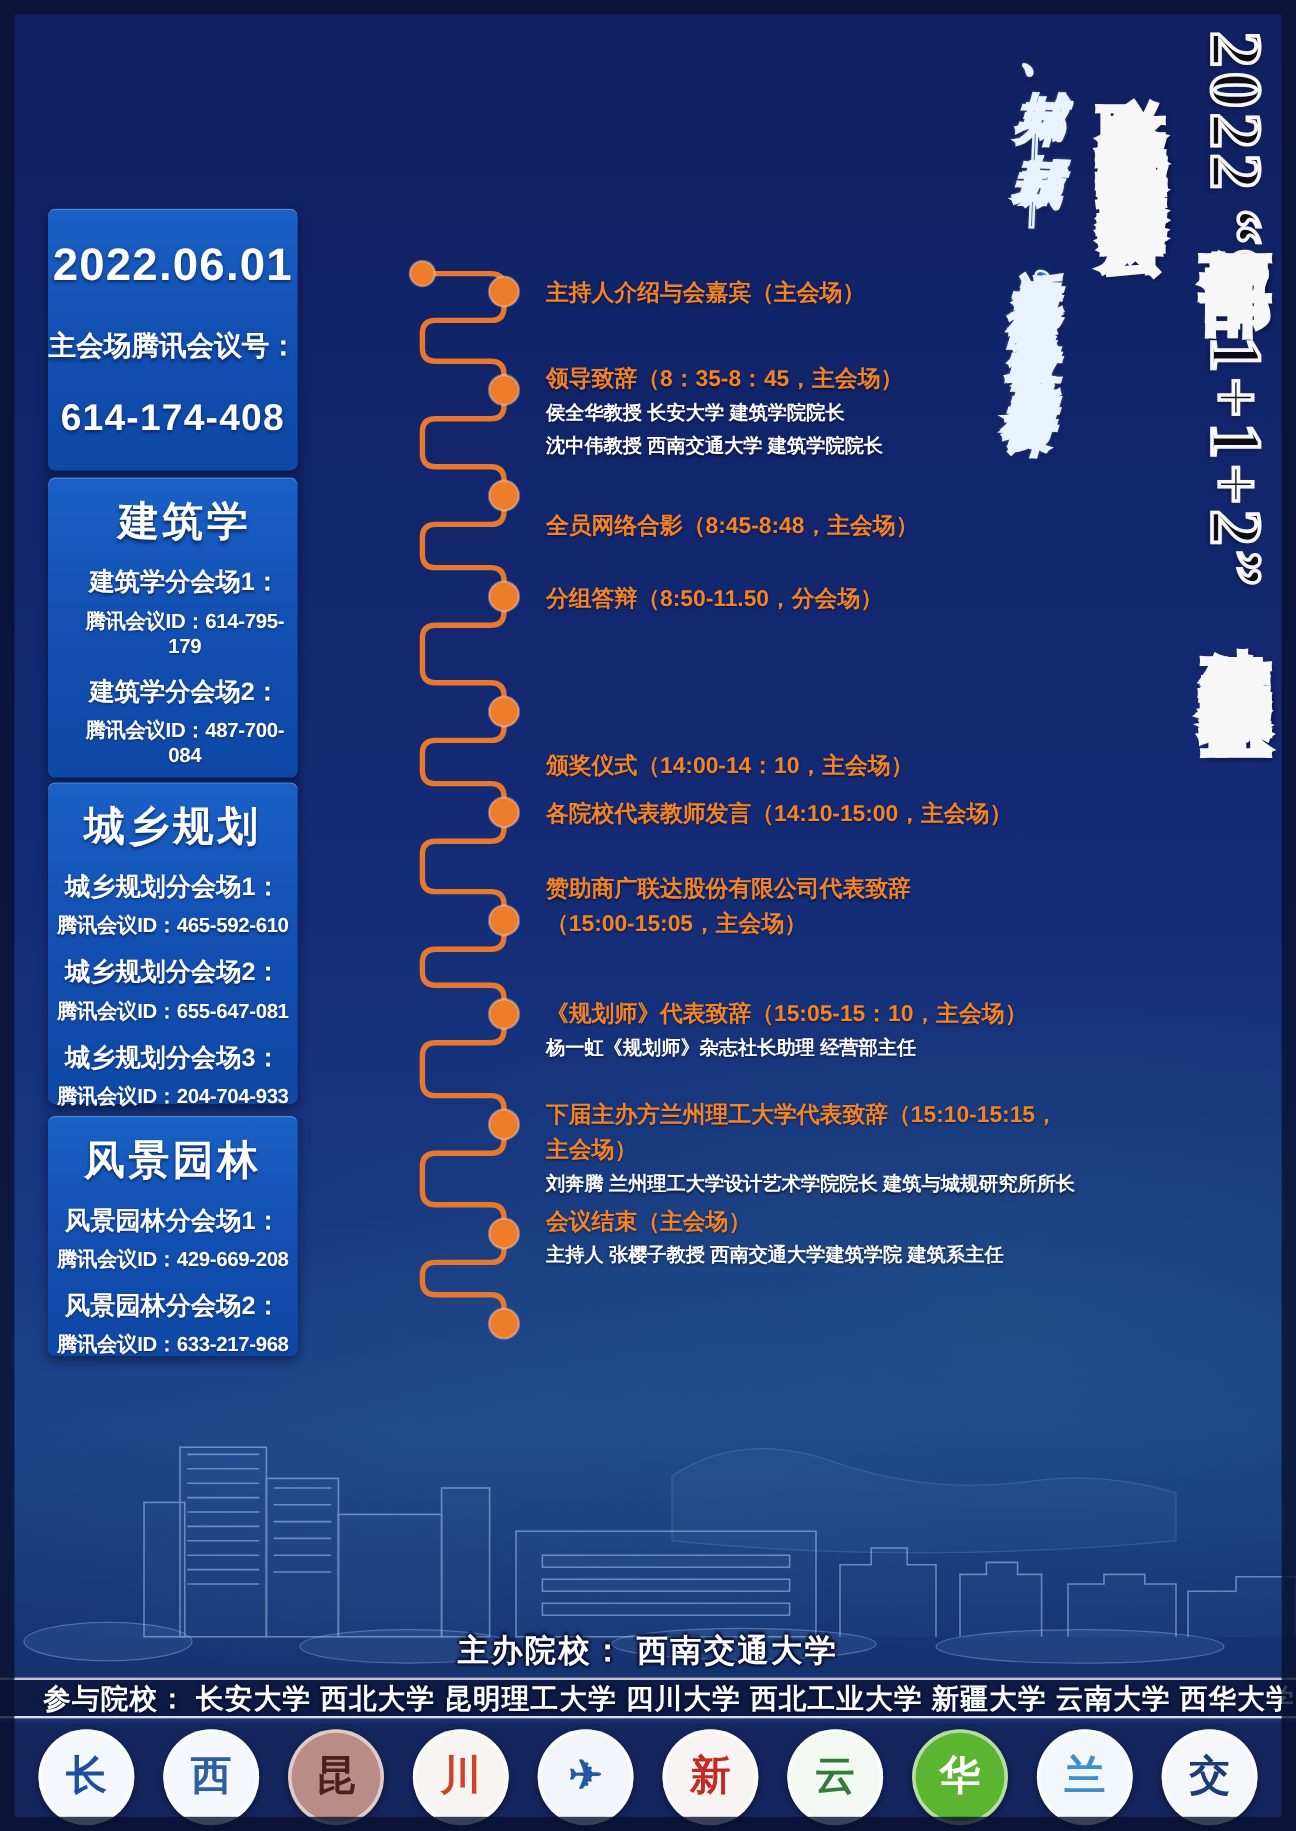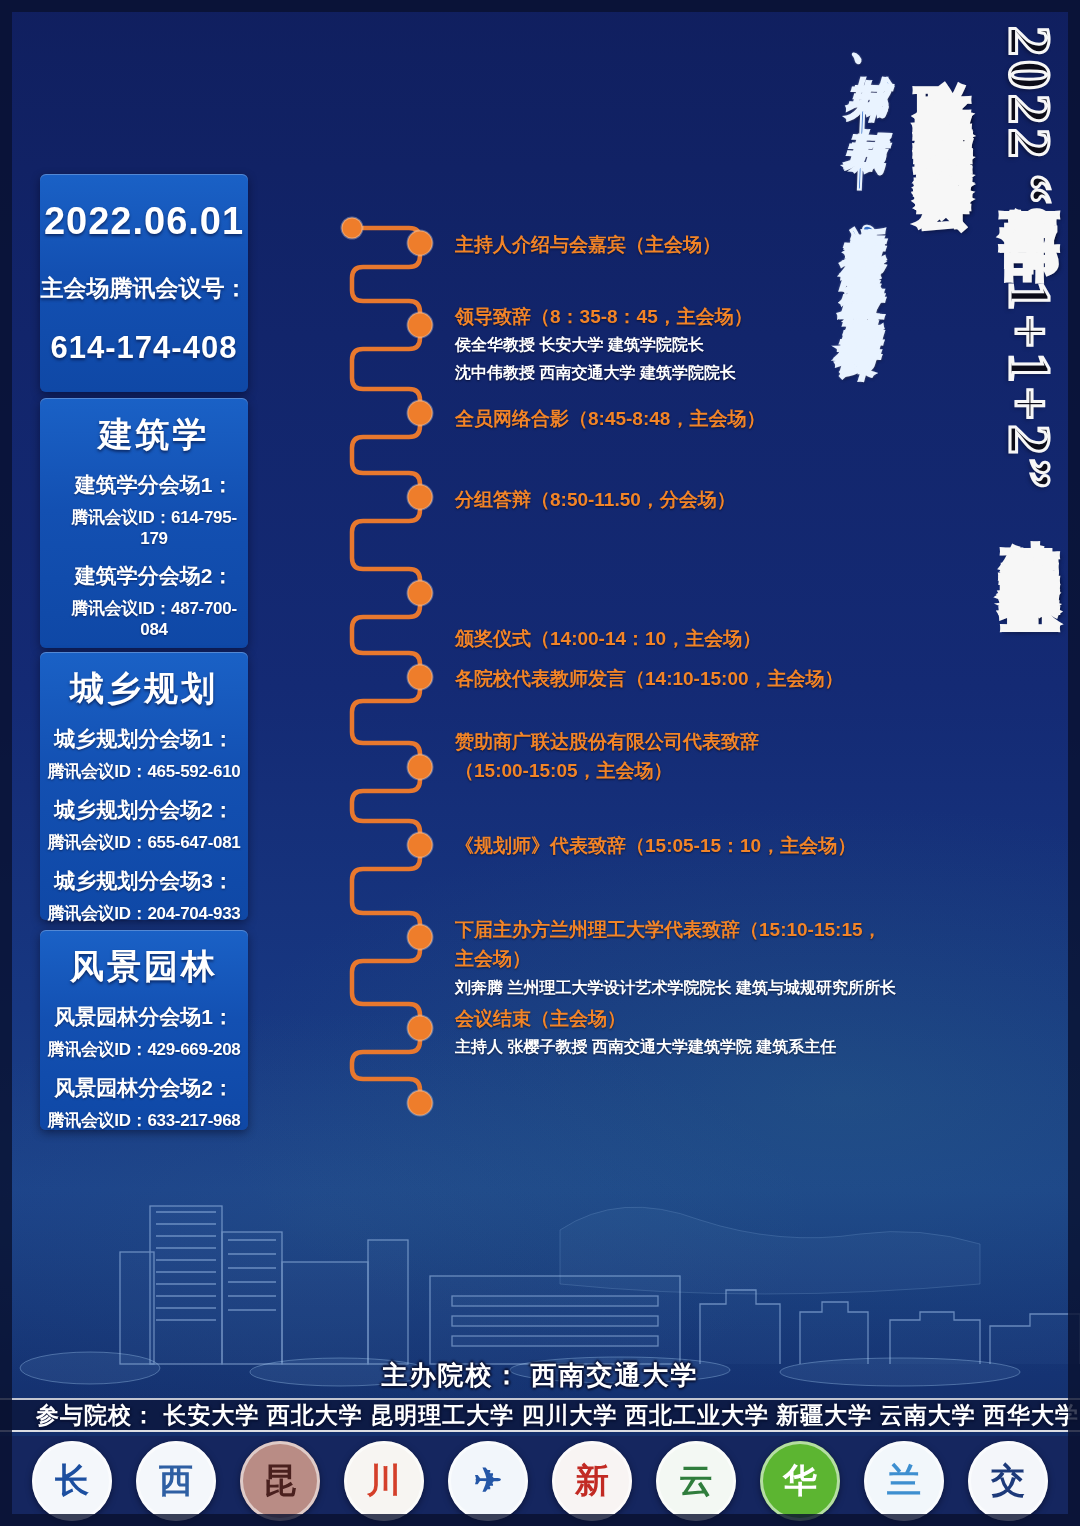--- a/index.html
+++ b/index.html
@@ -167,21 +167,21 @@
           <div>主持人介绍与会嘉宾（主会场）</div>
         </div>
       </div>
       <div class="agenda-item" style="top: 302px;">
         <div class="agenda-title">
           <div>领导致辞（8：35-8：45，主会场）</div>
         </div>
         <div class="agenda-speaker">侯全华教授 长安大学 建筑学院院长</div>
         <div class="agenda-speaker">沈中伟教授 西南交通大学 建筑学院院长</div>
       </div>
-      <div class="agenda-item" style="top: 404px;">
+      <div class="agenda-item" style="top: 424px;">
         <div class="agenda-title">
           <div>全员网络合影（8:45-8:48，主会场）</div>
         </div>
       </div>
       <div class="agenda-item" style="top: 485px;">
         <div class="agenda-title">
           <div>分组答辩（8:50-11.50，分会场）</div>
         </div>
       </div>
       <div class="agenda-item" style="top: 580px; margin-top: 44px;">
@@ -197,20 +197,21 @@
       <div class="agenda-item" style="top: 727px;">
         <div class="agenda-title">
           <div>赞助商广联达股份有限公司代表致辞</div>
           <div>（15:00-15:05，主会场）</div>
         </div>
       </div>
       <div class="agenda-item" style="top: 831px;">
         <div class="agenda-title">
           <div>《规划师》代表致辞（15:05-15：10，主会场）</div>
         </div>
+        <div class="agenda-speaker">杨一虹《规划师》杂志社长助理 经营部主任</div>
       </div>
       <div class="agenda-item" style="top: 915px;">
         <div class="agenda-title">
           <div>下届主办方兰州理工大学代表致辞（15:10-15:15，</div>
           <div>主会场）</div>
         </div>
         <div class="agenda-speaker">刘奔腾 兰州理工大学设计艺术学院院长 建筑与城规研究所所长</div>
       </div>
       <div class="agenda-item" style="top: 1004px;">
         <div class="agenda-title">

